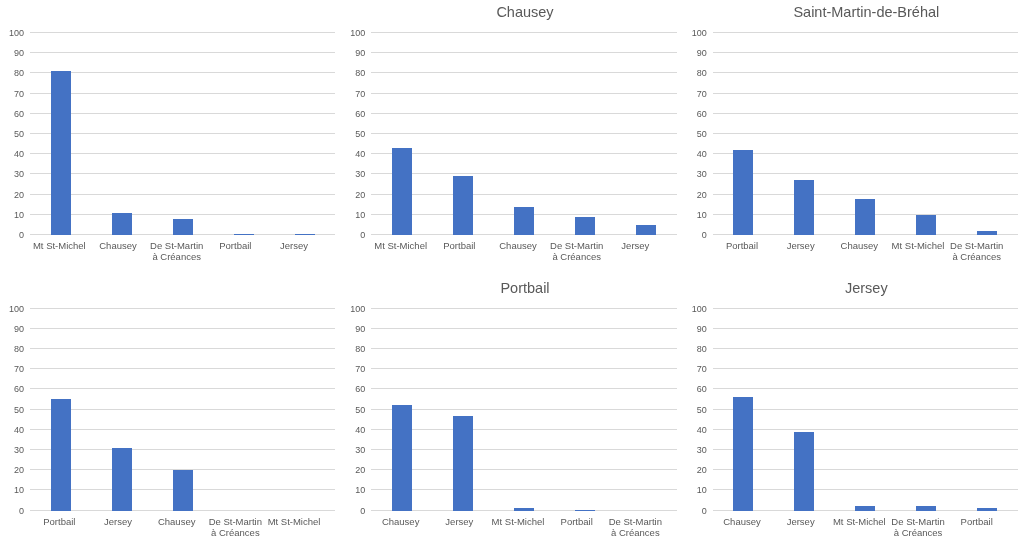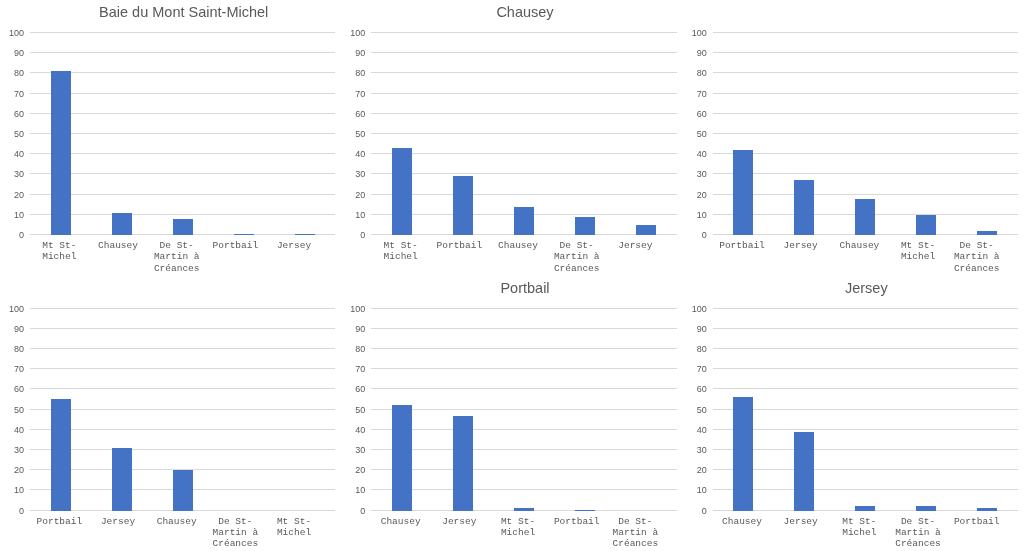--- a/index.html
+++ b/index.html
@@ -27,34 +27,33 @@
     font-size: 9px; color: var(--text, #595959);
   }
   .bar {
     position: absolute; bottom: 0; width: 20px;
     transform: translateX(-50%);
     background: var(--bar, #4472C4);
     min-height: 0;
   }
   .xlabels {
     position: absolute; left: 30px; right: 18px; top: 240px;
-    display: flex; align-items: flex-start; font-family: Liberation Mono, monospace;
+    display: flex; align-items: flex-start;
   }
   .xlabel {
     flex: 1; text-align: center; font-size: 9.5px; line-height: 1.2;
     color: var(--text, #595959); padding: 0 1px;
   }
 </style>
 </head>
 <body style="background: rgb(255, 255, 255);">
 
 <div class="charts-grid">
 
   <div class="chart">
-    <div class="chart-title">Baie du Mont Saint-Michel</div>
     <div class="yaxis">
         <div class="ytick" style="bottom: 0%;">0</div>
         <div class="ytick" style="bottom: 10%;">10</div>
         <div class="ytick" style="bottom: 20%;">20</div>
         <div class="ytick" style="bottom: 30%;">30</div>
         <div class="ytick" style="bottom: 40%;">40</div>
         <div class="ytick" style="bottom: 50%;">50</div>
         <div class="ytick" style="bottom: 60%;">60</div>
         <div class="ytick" style="bottom: 70%;">70</div>
         <div class="ytick" style="bottom: 80%;">80</div>
@@ -124,20 +123,21 @@
     <div class="xlabels">
         <div class="xlabel">Mt St-Michel</div>
         <div class="xlabel">Portbail</div>
         <div class="xlabel">Chausey</div>
         <div class="xlabel">De St-Martin à Créances</div>
         <div class="xlabel">Jersey</div>
       </div>
   </div>
 
   <div class="chart">
+    <div class="chart-title">Saint-Martin-de-Bréhal</div>
     <div class="yaxis">
         <div class="ytick" style="bottom: 0%;">0</div>
         <div class="ytick" style="bottom: 10%;">10</div>
         <div class="ytick" style="bottom: 20%;">20</div>
         <div class="ytick" style="bottom: 30%;">30</div>
         <div class="ytick" style="bottom: 40%;">40</div>
         <div class="ytick" style="bottom: 50%;">50</div>
         <div class="ytick" style="bottom: 60%;">60</div>
         <div class="ytick" style="bottom: 70%;">70</div>
         <div class="ytick" style="bottom: 80%;">80</div>

